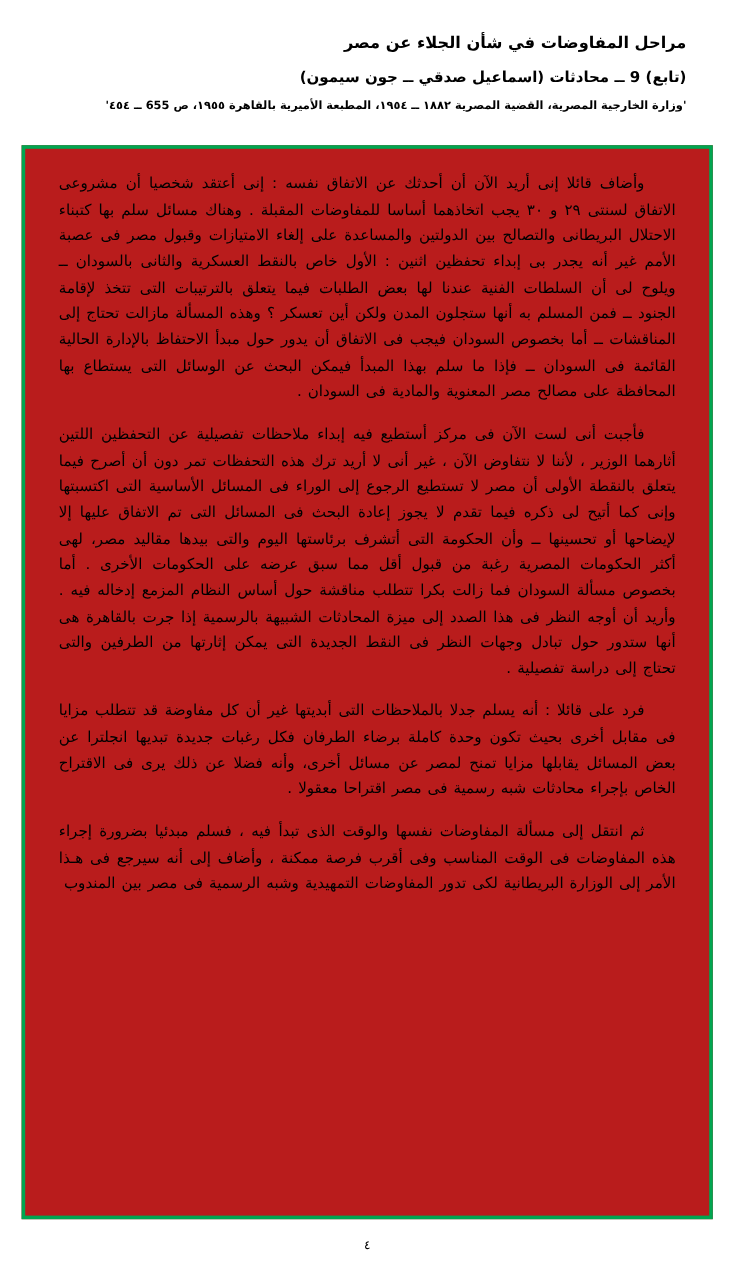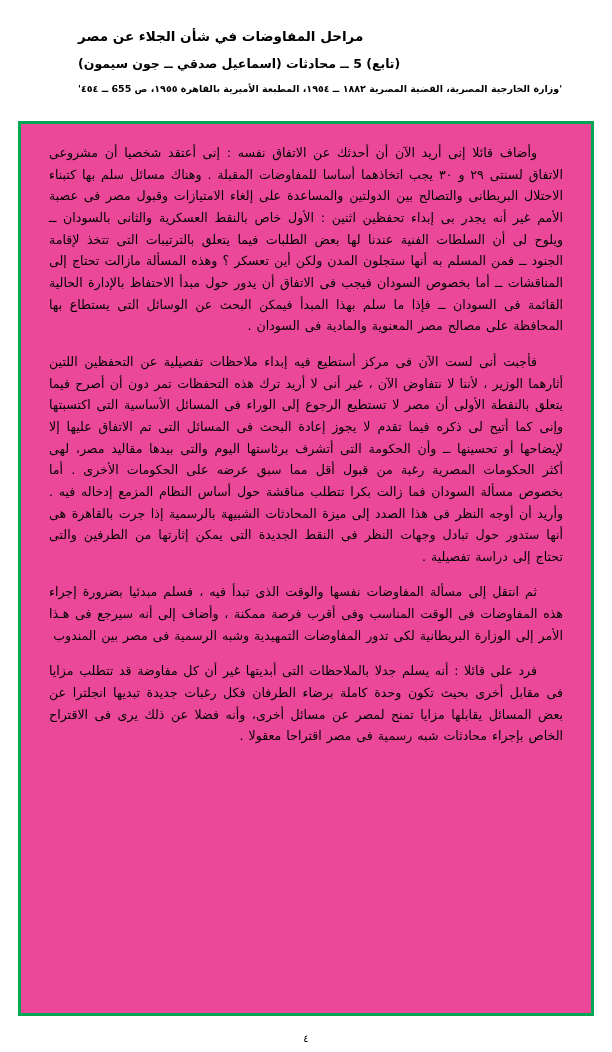--- a/index.html
+++ b/index.html
@@ -18,21 +18,21 @@
   .page {
     width: 612px;
     height: 1052px;
     position: relative;
     box-sizing: border-box;
   }
 
   
   .header {
     padding: 26px 40px 0 58px;
-    text-align: left;
+    text-align: right;
     margin-left: 20px;
   }
   .header .title-main {
     font-size: 13.5px;
     font-weight: bold;
     line-height: 1.5;
     letter-spacing: 0px;
   }
   .header .title-sub {
     font-size: 12.5px;
@@ -50,21 +50,21 @@
 
   
   .frame {
     position: absolute;
     top: 121px;
     left: 18px;
     right: 18px;
     bottom: 36px;
     border: 3px solid #00a651;
     box-sizing: border-box;
-    background: #ec4899;
+    background: #b91c1c;
   }
   .frame-inner {
     position: absolute;
     top: 0; left: 0; right: 0; bottom: 0;
     padding: 18px 28px 14px 28px;
     box-sizing: border-box;
     overflow: hidden;
   }
 
   p.para {
@@ -92,28 +92,28 @@
     color: #000;
   }
 </style>
 </head>
 <body>
 
 <div class="page">
 
   <div class="header">
     <div class="title-main">مراحل المفاوضات في شأن الجلاء عن مصر</div>
-    <div class="title-sub">(تابع) 5 ــ محادثات (اسماعيل صدقي ــ جون سيمون)</div>
+    <div class="title-sub">(تابع) 9 ــ محادثات (اسماعيل صدقي ــ جون سيمون)</div>
     <div class="source-line">'وزارة الخارجية المصرية، القضية المصرية ١٨٨٢ ــ ١٩٥٤، المطبعة الأميرية بالقاهرة ١٩٥٥، ص 655 ــ ٤٥٤'</div>
   </div>
 
   <div class="frame">
     <div class="frame-inner">
       <p class="para">وأضاف قائلا إنى أريد الآن أن أحدثك عن الاتفاق نفسه : إنى أعتقد شخصيا أن مشروعى الاتفاق لسنتى ٢٩ و ٣٠ يجب اتخاذهما أساسا للمفاوضات المقبلة . وهناك مسائل سلم بها كتبناء الاحتلال البريطانى والتصالح بين الدولتين والمساعدة على إلغاء الامتيازات وقبول مصر فى عصبة الأمم غير أنه يجدر بى إبداء تحفظين اثنين : الأول خاص بالنقط العسكرية والثانى بالسودان ــ ويلوح لى أن السلطات الفنية عندنا لها بعض الطلبات فيما يتعلق بالترتيبات التى تتخذ لإقامة الجنود ــ فمن المسلم به أنها ستجلون المدن ولكن أين تعسكر ؟ وهذه المسألة مازالت تحتاج إلى المناقشات ــ أما بخصوص السودان فيجب فى الاتفاق أن يدور حول مبدأ الاحتفاظ بالإدارة الحالية القائمة فى السودان ــ فإذا ما سلم بهذا المبدأ فيمكن البحث عن الوسائل التى يستطاع بها المحافظة على مصالح مصر المعنوية والمادية فى السودان .</p>
       <p class="para">فأجبت أنى لست الآن فى مركز أستطيع فيه إبداء ملاحظات تفصيلية عن التحفظين اللتين أثارهما الوزير ، لأننا لا نتفاوض الآن ، غير أنى لا أريد ترك هذه التحفظات تمر دون أن أصرح فيما يتعلق بالنقطة الأولى أن مصر لا تستطيع الرجوع إلى الوراء فى المسائل الأساسية التى اكتسبتها وإنى كما أتيح لى ذكره فيما تقدم لا يجوز إعادة البحث فى المسائل التى تم الاتفاق عليها إلا لإيضاحها أو تحسينها ــ وأن الحكومة التى أتشرف برئاستها اليوم والتى بيدها مقاليد مصر، لهى أكثر الحكومات المصرية رغبة من قبول أقل مما سبق عرضه على الحكومات الأخرى . أما بخصوص مسألة السودان فما زالت بكرا تتطلب مناقشة حول أساس النظام المزمع إدخاله فيه . وأريد أن أوجه النظر فى هذا الصدد إلى ميزة المحادثات الشبيهة بالرسمية إذا جرت بالقاهرة هى أنها ستدور حول تبادل وجهات النظر فى النقط الجديدة التى يمكن إثارتها من الطرفين والتى تحتاج إلى دراسة تفصيلية .</p>
+      <p class="para">فرد على قائلا : أنه يسلم جدلا بالملاحظات التى أبديتها غير أن كل مفاوضة قد تتطلب مزايا فى مقابل أخرى بحيث تكون وحدة كاملة برضاء الطرفان فكل رغبات جديدة تبديها انجلترا عن بعض المسائل يقابلها مزايا تمنح لمصر عن مسائل أخرى، وأنه فضلا عن ذلك يرى فى الاقتراح الخاص بإجراء محادثات شبه رسمية فى مصر اقتراحا معقولا .</p>
       <p class="para">ثم انتقل إلى مسألة المفاوضات نفسها والوقت الذى تبدأ فيه ، فسلم مبدئيا بضرورة إجراء هذه المفاوضات فى الوقت المناسب وفى أقرب فرصة ممكنة ، وأضاف إلى أنه سيرجع فى هـذا الأمر إلى الوزارة البريطانية لكى تدور المفاوضات التمهيدية وشبه الرسمية فى مصر بين المندوب</p>
-      <p class="para">فرد على قائلا : أنه يسلم جدلا بالملاحظات التى أبديتها غير أن كل مفاوضة قد تتطلب مزايا فى مقابل أخرى بحيث تكون وحدة كاملة برضاء الطرفان فكل رغبات جديدة تبديها انجلترا عن بعض المسائل يقابلها مزايا تمنح لمصر عن مسائل أخرى، وأنه فضلا عن ذلك يرى فى الاقتراح الخاص بإجراء محادثات شبه رسمية فى مصر اقتراحا معقولا .</p>
     </div>
   </div>
 
   <div class="footer">٤</div>
 
 </div>
 
 </body></html>

